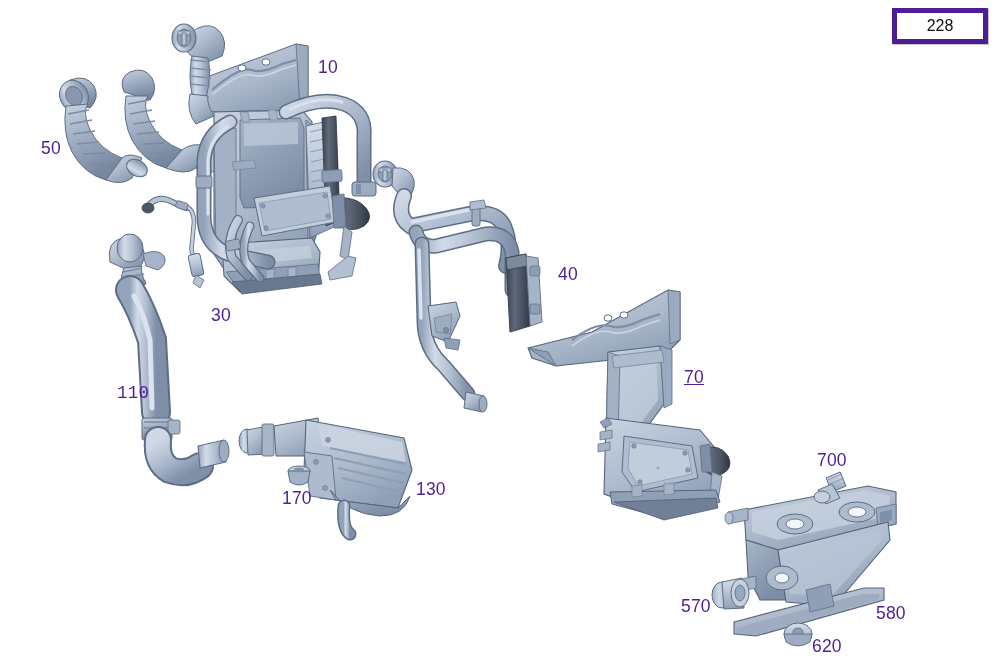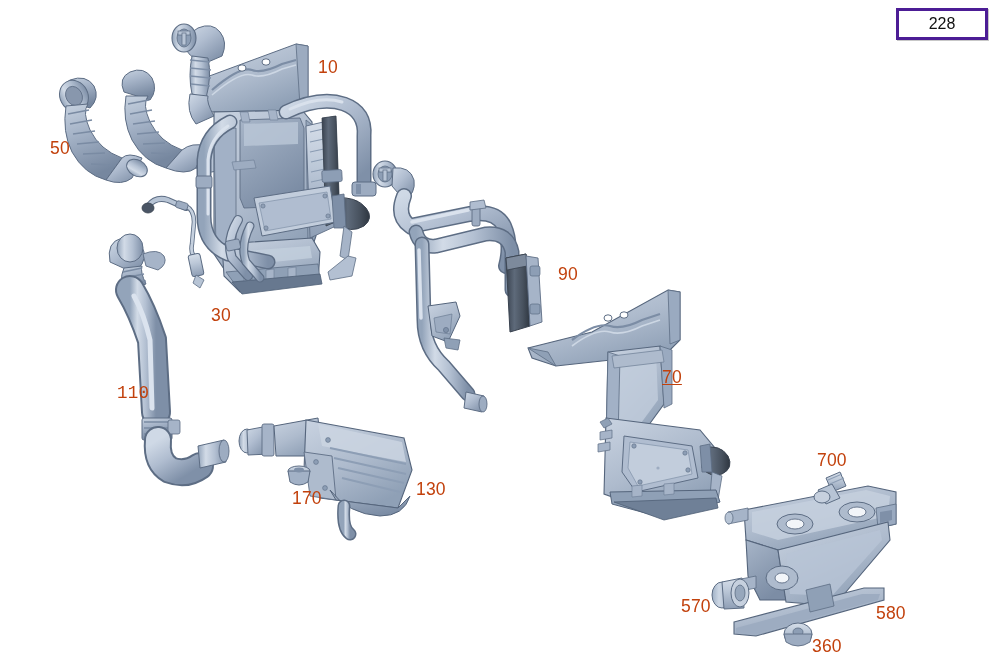--- a/index.html
+++ b/index.html
@@ -22,33 +22,33 @@
     position: absolute;
     left: 0; top: 0;
     width: 1000px;
     height: 664px;
     display: block;
   }
   .callout {
     position: absolute;
     font-family: "Liberation Sans", sans-serif;
     font-size: 17.5px;
-    color: #c2410c;
+    color: #4c1d95;
     letter-spacing: 0.2px;
     white-space: nowrap;
     line-height: 1;
     user-select: none;
   }
   #sheet-badge {
     position: absolute;
     right: 12px;
     top: 8px;
     width: 86px;
     height: 26px;
-    border: 3px solid #4c1d95;
+    border: 5px solid #4c1d95;
     background: #ffffff;
     box-shadow: 1px 1px 0 rgba(0,0,0,0.22);
     display: flex;
     align-items: center;
     justify-content: center;
   }
   #sheet-badge .badge-text {
     font-family: "Liberation Sans", sans-serif;
     font-size: 16px;
     color: #111111;
@@ -378,29 +378,29 @@
 
     <g>
       <ellipse cx="798" cy="634" rx="14" ry="11" fill="url(#gMetalH)" stroke="#5d6d84" stroke-width="1"></ellipse>
       <ellipse cx="798" cy="632" rx="5" ry="4" fill="#8d9eb5" stroke="#5d6d84" stroke-width="0.8"></ellipse>
       <path d="M784,634 L786,642 Q798,650 810,642 L812,634 Z" fill="#9dacc1" stroke="#5d6d84" stroke-width="0.9"></path>
     </g>
 
   </svg>
 
   <div class="callout" style="left:318px; top:59px;">10</div>
-  <div class="callout" style="left:50px;  top:140px;">50</div>
+  <div class="callout" style="left:41px;  top:140px;">50</div>
   <div class="callout" style="left:211px; top:299px;margin-top:8px;">30</div>
-  <div class="callout" style="left:558px; top:266px;">90</div>
-  <div class="callout" style="left:662px; top:369px;text-decoration:underline;">70</div>
+  <div class="callout" style="left:558px; top:266px;">40</div>
+  <div class="callout" style="left:684px; top:369px;text-decoration:underline;">70</div>
   <div class="callout" style="left:117px; top:385px;font-family:Liberation Mono, monospace;">110</div>
-  <div class="callout" style="left:292px; top:490px;">170</div>
+  <div class="callout" style="left:282px; top:490px;">170</div>
   <div class="callout" style="left:416px; top:481px;">130</div>
   <div class="callout" style="left:817px; top:452px;">700</div>
   <div class="callout" style="left:876px; top:605px;">580</div>
   <div class="callout" style="left:681px; top:598px;">570</div>
-  <div class="callout" style="left:812px; top:638px;">360</div>
+  <div class="callout" style="left:812px; top:638px;">620</div>
 
   <div id="sheet-badge">
     <span class="badge-text">228</span>
   </div>
 
 </div>
 
 </body></html>

